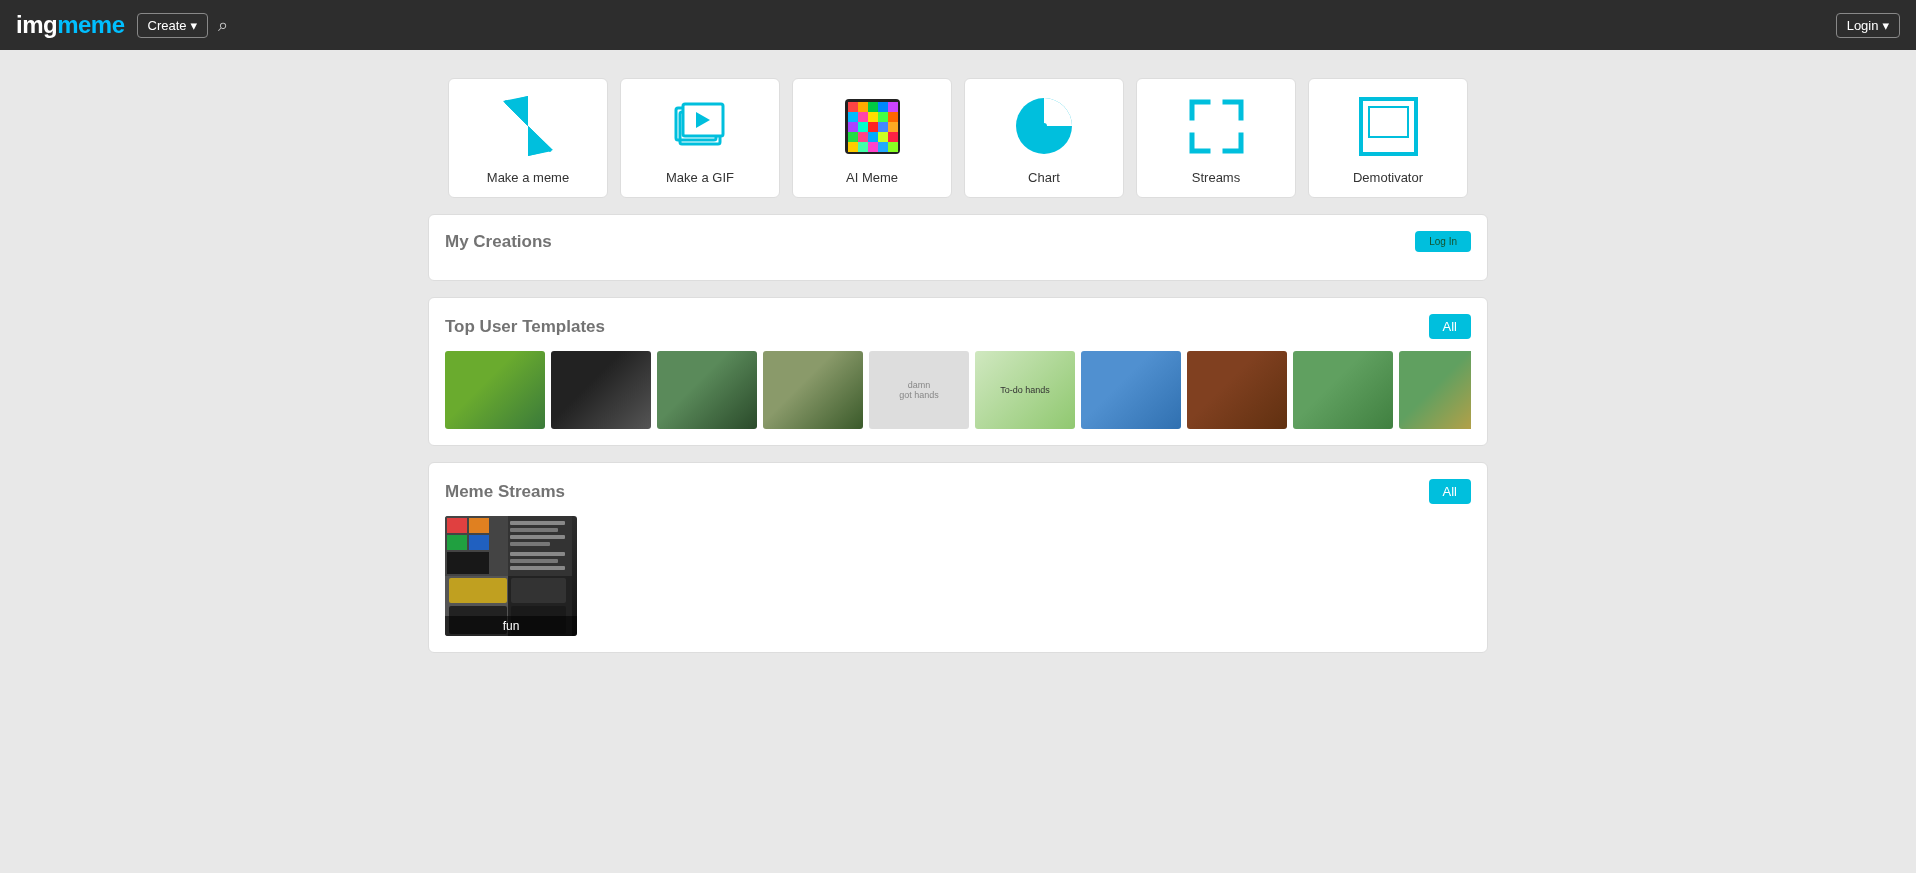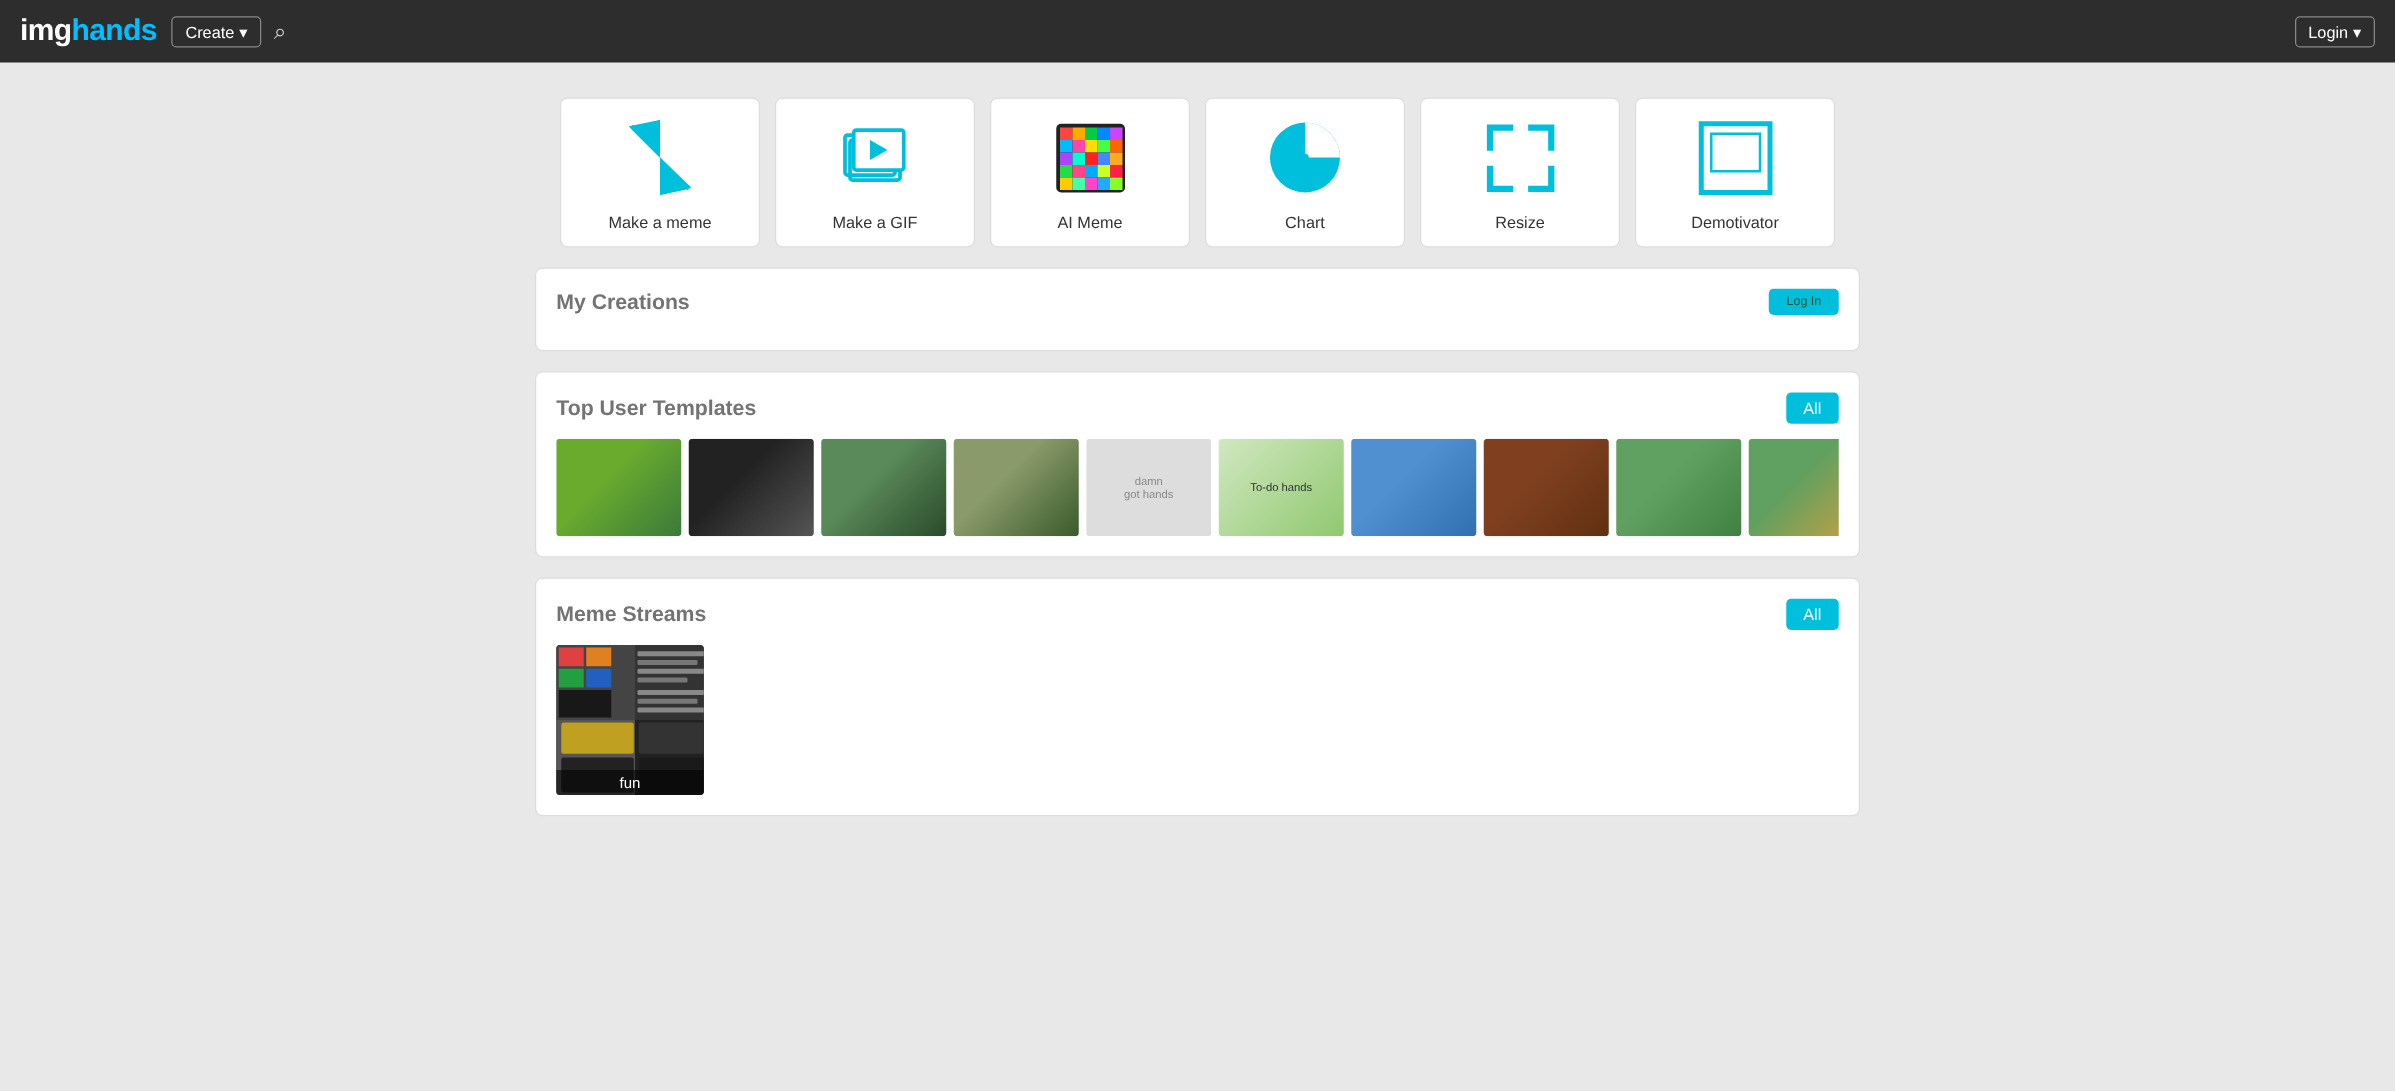--- a/index.html
+++ b/index.html
@@ -161,21 +161,21 @@
       color: #888;
       text-align: center;
     }
 
     
     .streams-row {
       display: flex;
       gap: 10px;
     }
     .stream-thumb {
-      width: 118px;
+      width: 132px;
       height: 120px;
       border-radius: 3px;
       overflow: hidden;
       cursor: pointer;
       position: relative;
       background: #555;
       flex-shrink: 0;
     }
     .stream-label {
       position: absolute;
@@ -203,21 +203,21 @@
     
     body::-webkit-scrollbar { width: 10px; }
     body::-webkit-scrollbar-track { background: #d0d0d0; }
     body::-webkit-scrollbar-thumb { background: #aaa; border-radius: 5px; }
   </style>
 </head>
 <body>
 
 <div id="header">
   <span id="logo">
-    img<span class="flip">hands</span>
+    img<span class="flip">meme</span>
   </span>
   <button id="create-btn">
     <span>Create</span>
     <span>▾</span>
   </button>
   <button id="search-btn">
     <span>⌕</span>
   </button>
   <button id="login-btn">
     <span>Login</span>
@@ -319,21 +319,21 @@
 
           <polyline points="8,24 8,8 24,8" fill="none" stroke="#00bfdd" stroke-width="5" stroke-linecap="square"></polyline>
 
           <polyline points="41,8 57,8 57,24" fill="none" stroke="#00bfdd" stroke-width="5" stroke-linecap="square"></polyline>
 
           <polyline points="8,41 8,57 24,57" fill="none" stroke="#00bfdd" stroke-width="5" stroke-linecap="square"></polyline>
 
           <polyline points="41,57 57,57 57,41" fill="none" stroke="#00bfdd" stroke-width="5" stroke-linecap="square"></polyline>
         </svg>
       </div>
-      <span class="card-label">Resize</span>
+      <span class="card-label">Streams</span>
     </div>
 
     <div class="tool-card">
       <div class="icon-area">
         <svg width="65" height="65" viewBox="0 0 65 65">
 
           <rect x="5" y="5" width="55" height="55" fill="none" stroke="#00bfdd" stroke-width="4"></rect>
 
           <rect x="12" y="12" width="41" height="32" fill="#00bfdd"></rect>
           <rect x="14" y="14" width="37" height="28" fill="white"></rect>

